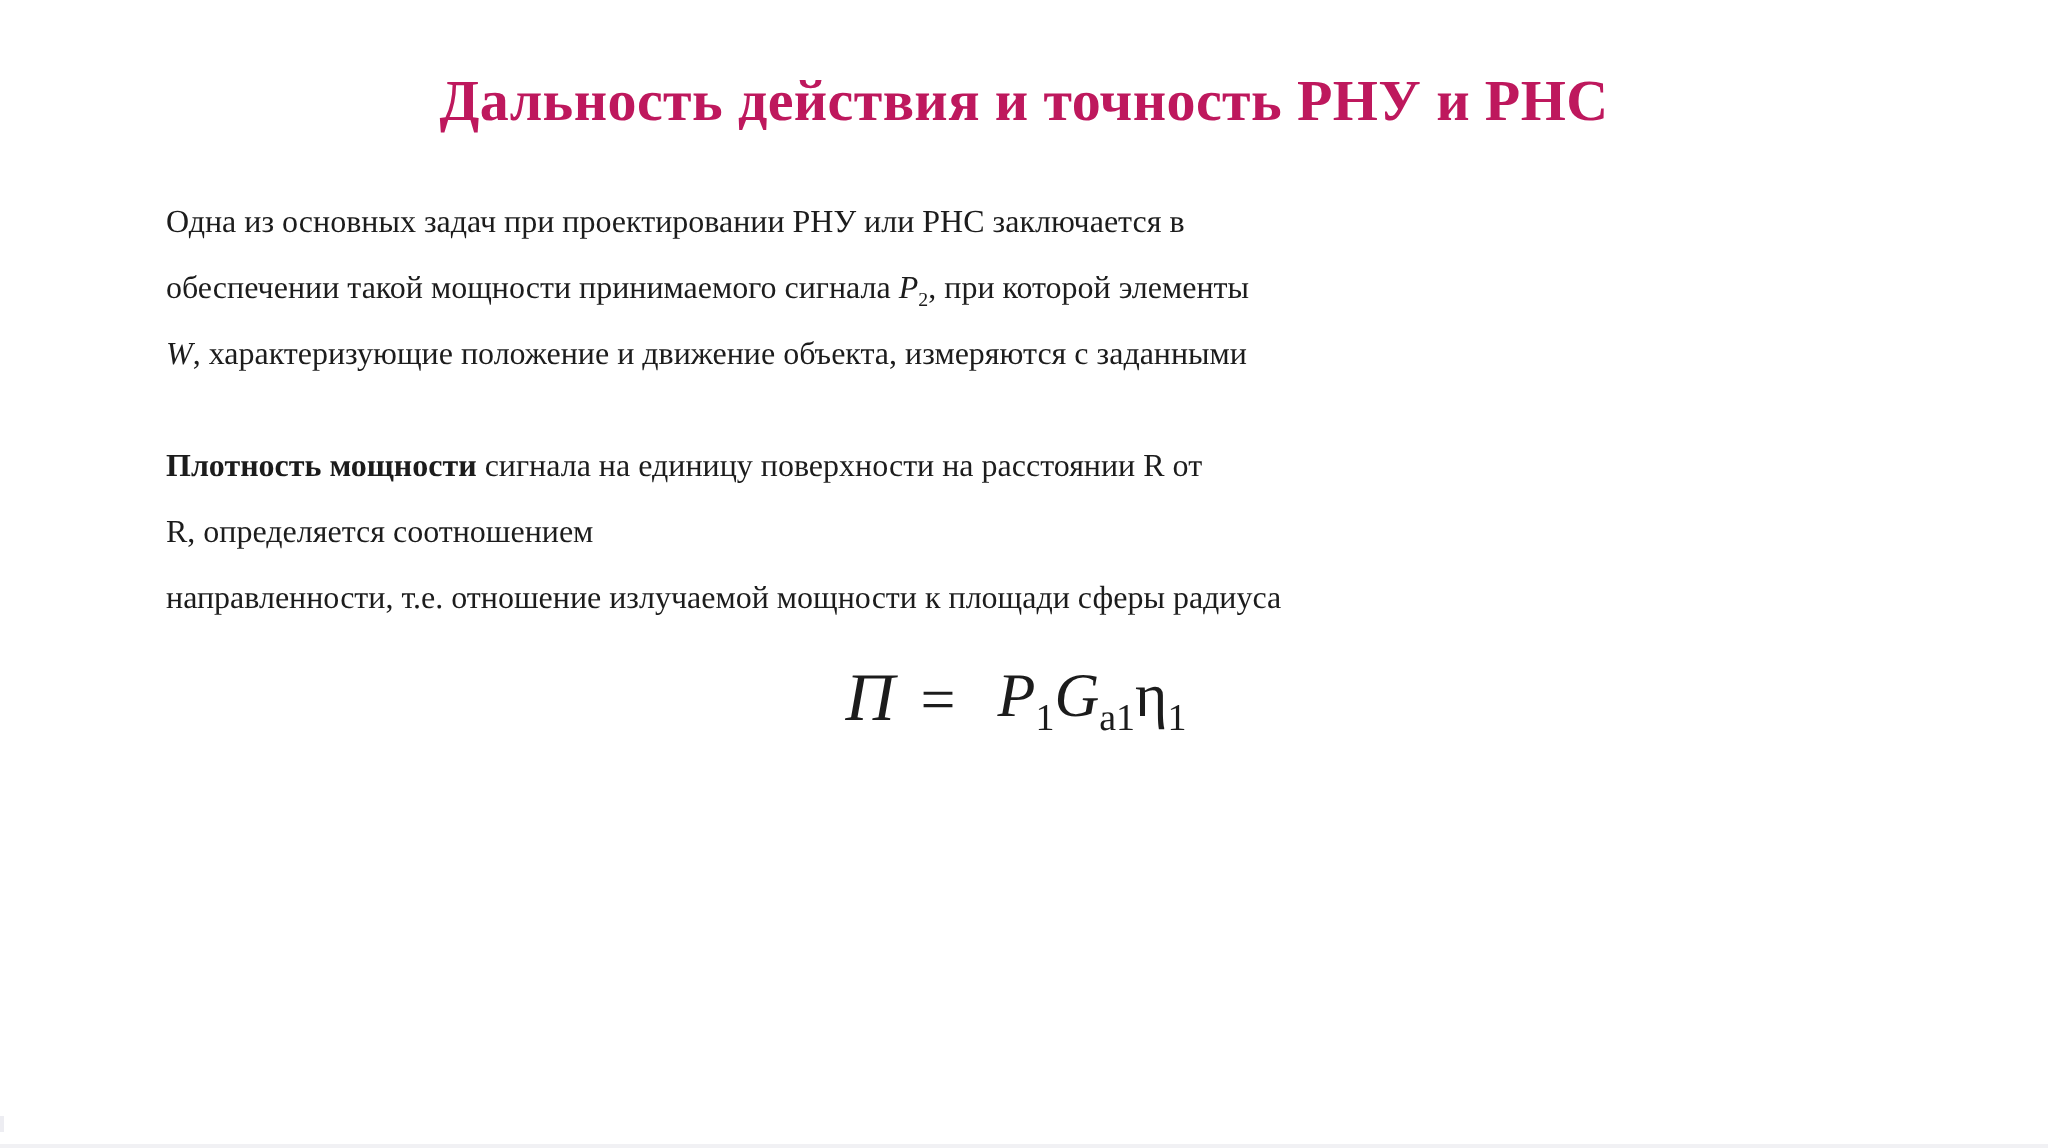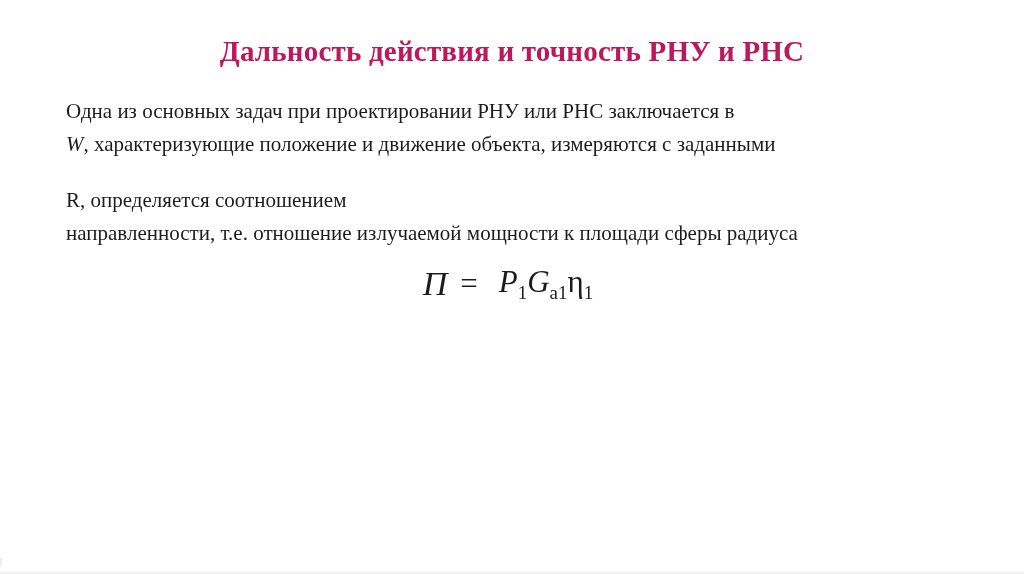--- a/index.html
+++ b/index.html
@@ -24,22 +24,23 @@
     line-height: 38px;
     font-weight: 700;
     letter-spacing: 0.2px;
     color: #be185d;
   }
   .content {
     margin-left: 66px;
     width: 900px;
   }
   .para {
-    font-size: 21px;
+    font-size: 16px;
     line-height: 33px;
+    margin-left: 17px;
   }
   .para-1 { margin-top: 25px; }
   .para-2 { margin-top: 23px; }
   .line { white-space: nowrap; }
   .var { font-style: italic; }
   .lead-bold { font-weight: 700; }
   sub {
     font-size: 0.62em;
     line-height: 0;
   }
@@ -100,24 +101,26 @@
 <body>
 
 <div class="slide">
 
   <h1 class="slide-title">Дальность действия и точность РНУ и РНС</h1>
 
   <div class="content">
 
     <div class="para para-1">
       <div class="line">Одна из основных задач при проектировании РНУ или РНС заключается в</div>
+      <div class="line"><span>обеспечении такой мощности принимаемого сигнала </span><i class="var">P</i><sub>2</sub><span>, при которой элементы</span></div>
       <div class="line"><i class="var">W</i><span>, характеризующие положение и движение объекта, измеряются с заданными</span></div>
     </div>
 
     <div class="para para-2">
+      <div class="line"><b class="lead-bold">Плотность мощности</b><span> сигнала на единицу поверхности на расстоянии R от</span></div>
       <div class="line">R, определяется соотношением</div>
       <div class="line">направленности, т.е. отношение излучаемой мощности к площади сферы радиуса</div>
     </div>
 
   </div>
 
   <div class="formula">
     <span class="f-lhs">Π</span>
     <span class="f-eq">=</span>
     <span class="frac">

